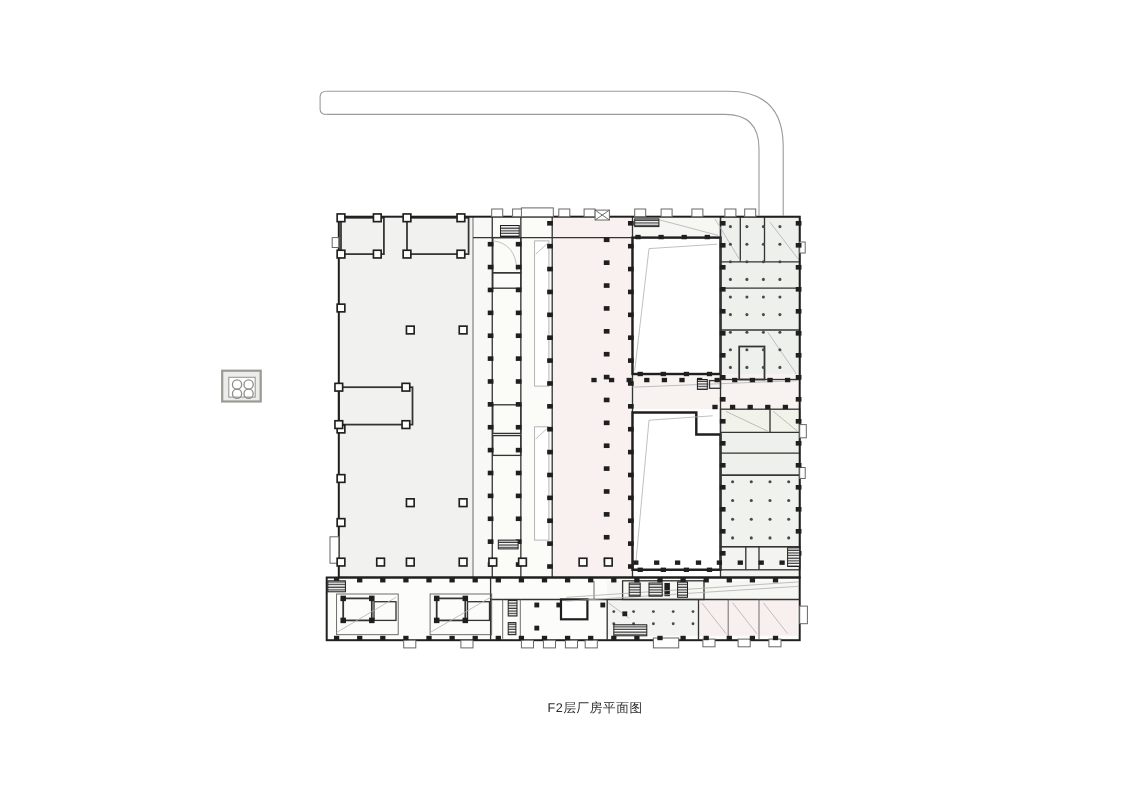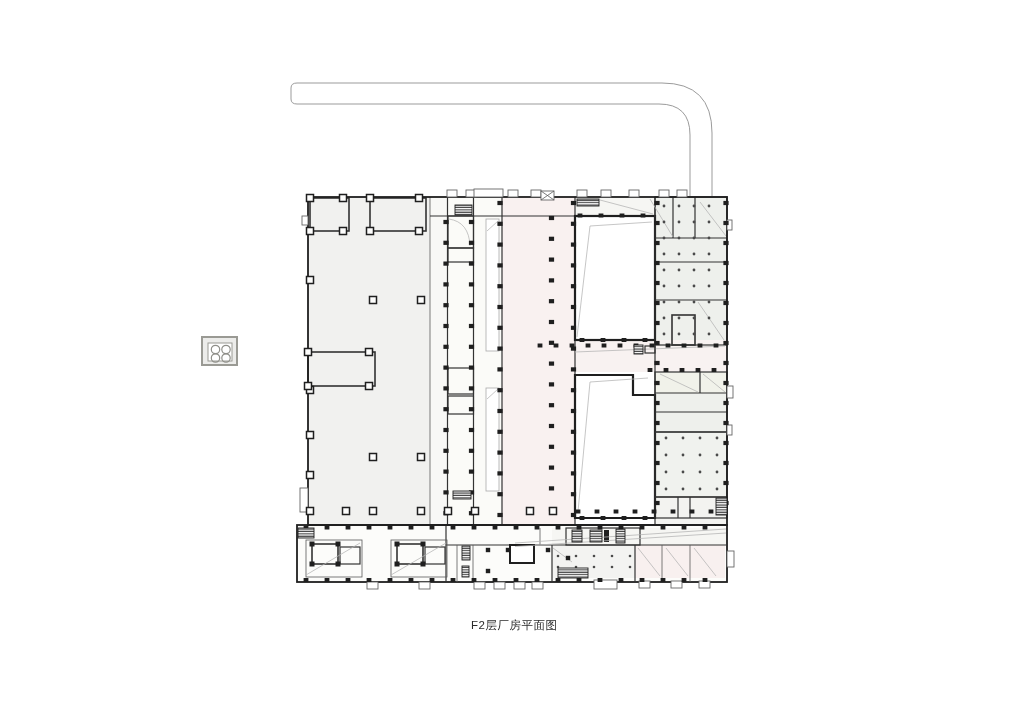--- a/index.html
+++ b/index.html
@@ -1,20 +1,20 @@
 <!DOCTYPE html>
 <html style="--paper: #ffffff; --ink: #1f1f1f; --wall: #333333; --ramp: #9b9b9b; --sweep: #b3b3b3; --hall_fill: #f1f1ef; --corridor_fill: #f9f1f0; --cream_fill: #f5f3e6; --green_fill: #eef0ec; --green_fill_2: #f0f2ee; --pink_fill: #f8f0ef; --light_fill: #f6f6f3; --band_fill: #fcfcfa;"><head>
 <meta charset="utf-8">
 <style>
   html,body{margin:0;padding:0;background:#ffffff;}
   .canvas{position:relative;width:1024px;height:723px;background:var(--paper,#fff);overflow:hidden;
           font-family:"Liberation Sans", sans-serif;}
   .plan-svg{position:absolute;left:0;top:0;}
-  .caption{position:absolute;left:471px;top:618px;width:140px;font-size:11.5px;color:#2b2b2b;
-           letter-spacing:0.5px;white-space:nowrap;}
+  .caption{position:absolute;left:471px;top:636px;width:140px;font-size:11.5px;color:#2b2b2b;
+           letter-spacing:0.5px;white-space:nowrap;text-align:center;}
   
   .outline{stroke:var(--ink);stroke-width:1.8;fill:none;}
   .wall{stroke:var(--wall);stroke-width:1.2;fill:none;}
   .wall-md{stroke:var(--wall);stroke-width:1.6;fill:none;}
   .wall-heavy{stroke:var(--ink);stroke-width:2.2;fill:#ffffff;}
   .wall-thin{stroke:#5a5a5a;stroke-width:0.8;fill:none;}
   .sweep{stroke:var(--sweep);stroke-width:0.75;fill:none;}
   .ramp-line{stroke:var(--ramp);stroke-width:1;fill:none;}
   .tab{fill:#ffffff;stroke:#666666;stroke-width:0.9;}
   .col-open{fill:#fdfdfc;stroke:var(--ink);stroke-width:1.5;}

